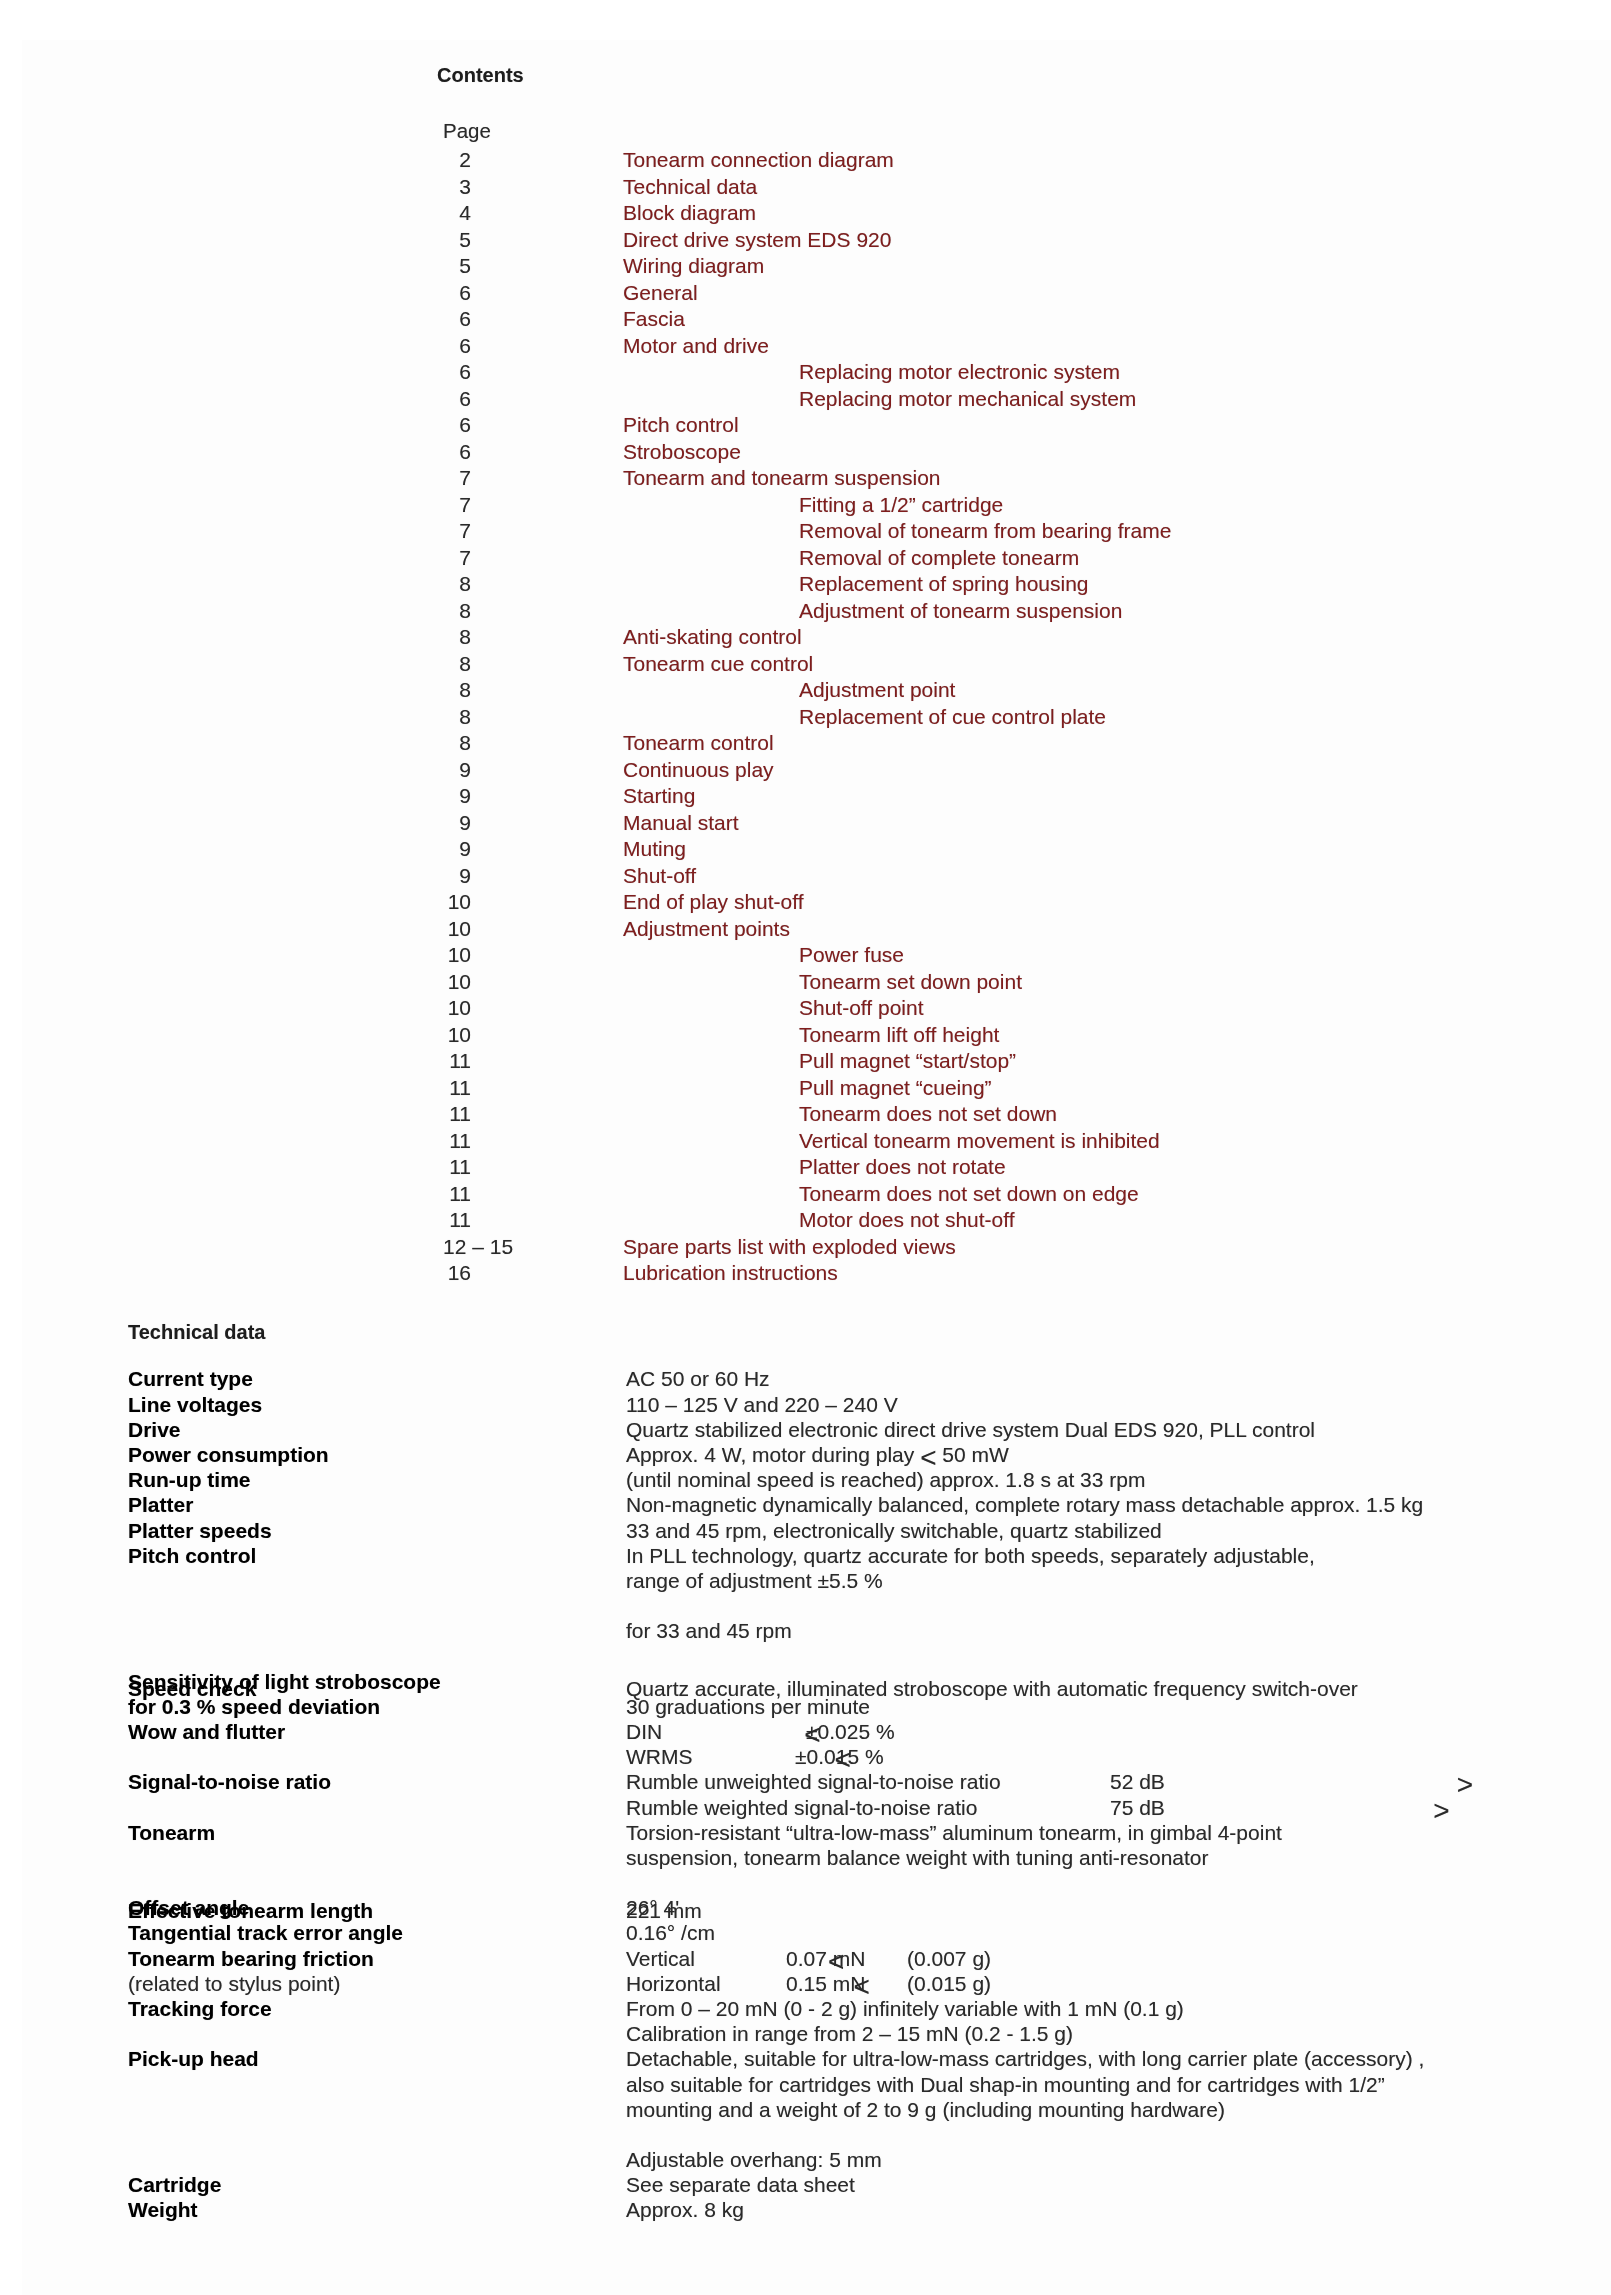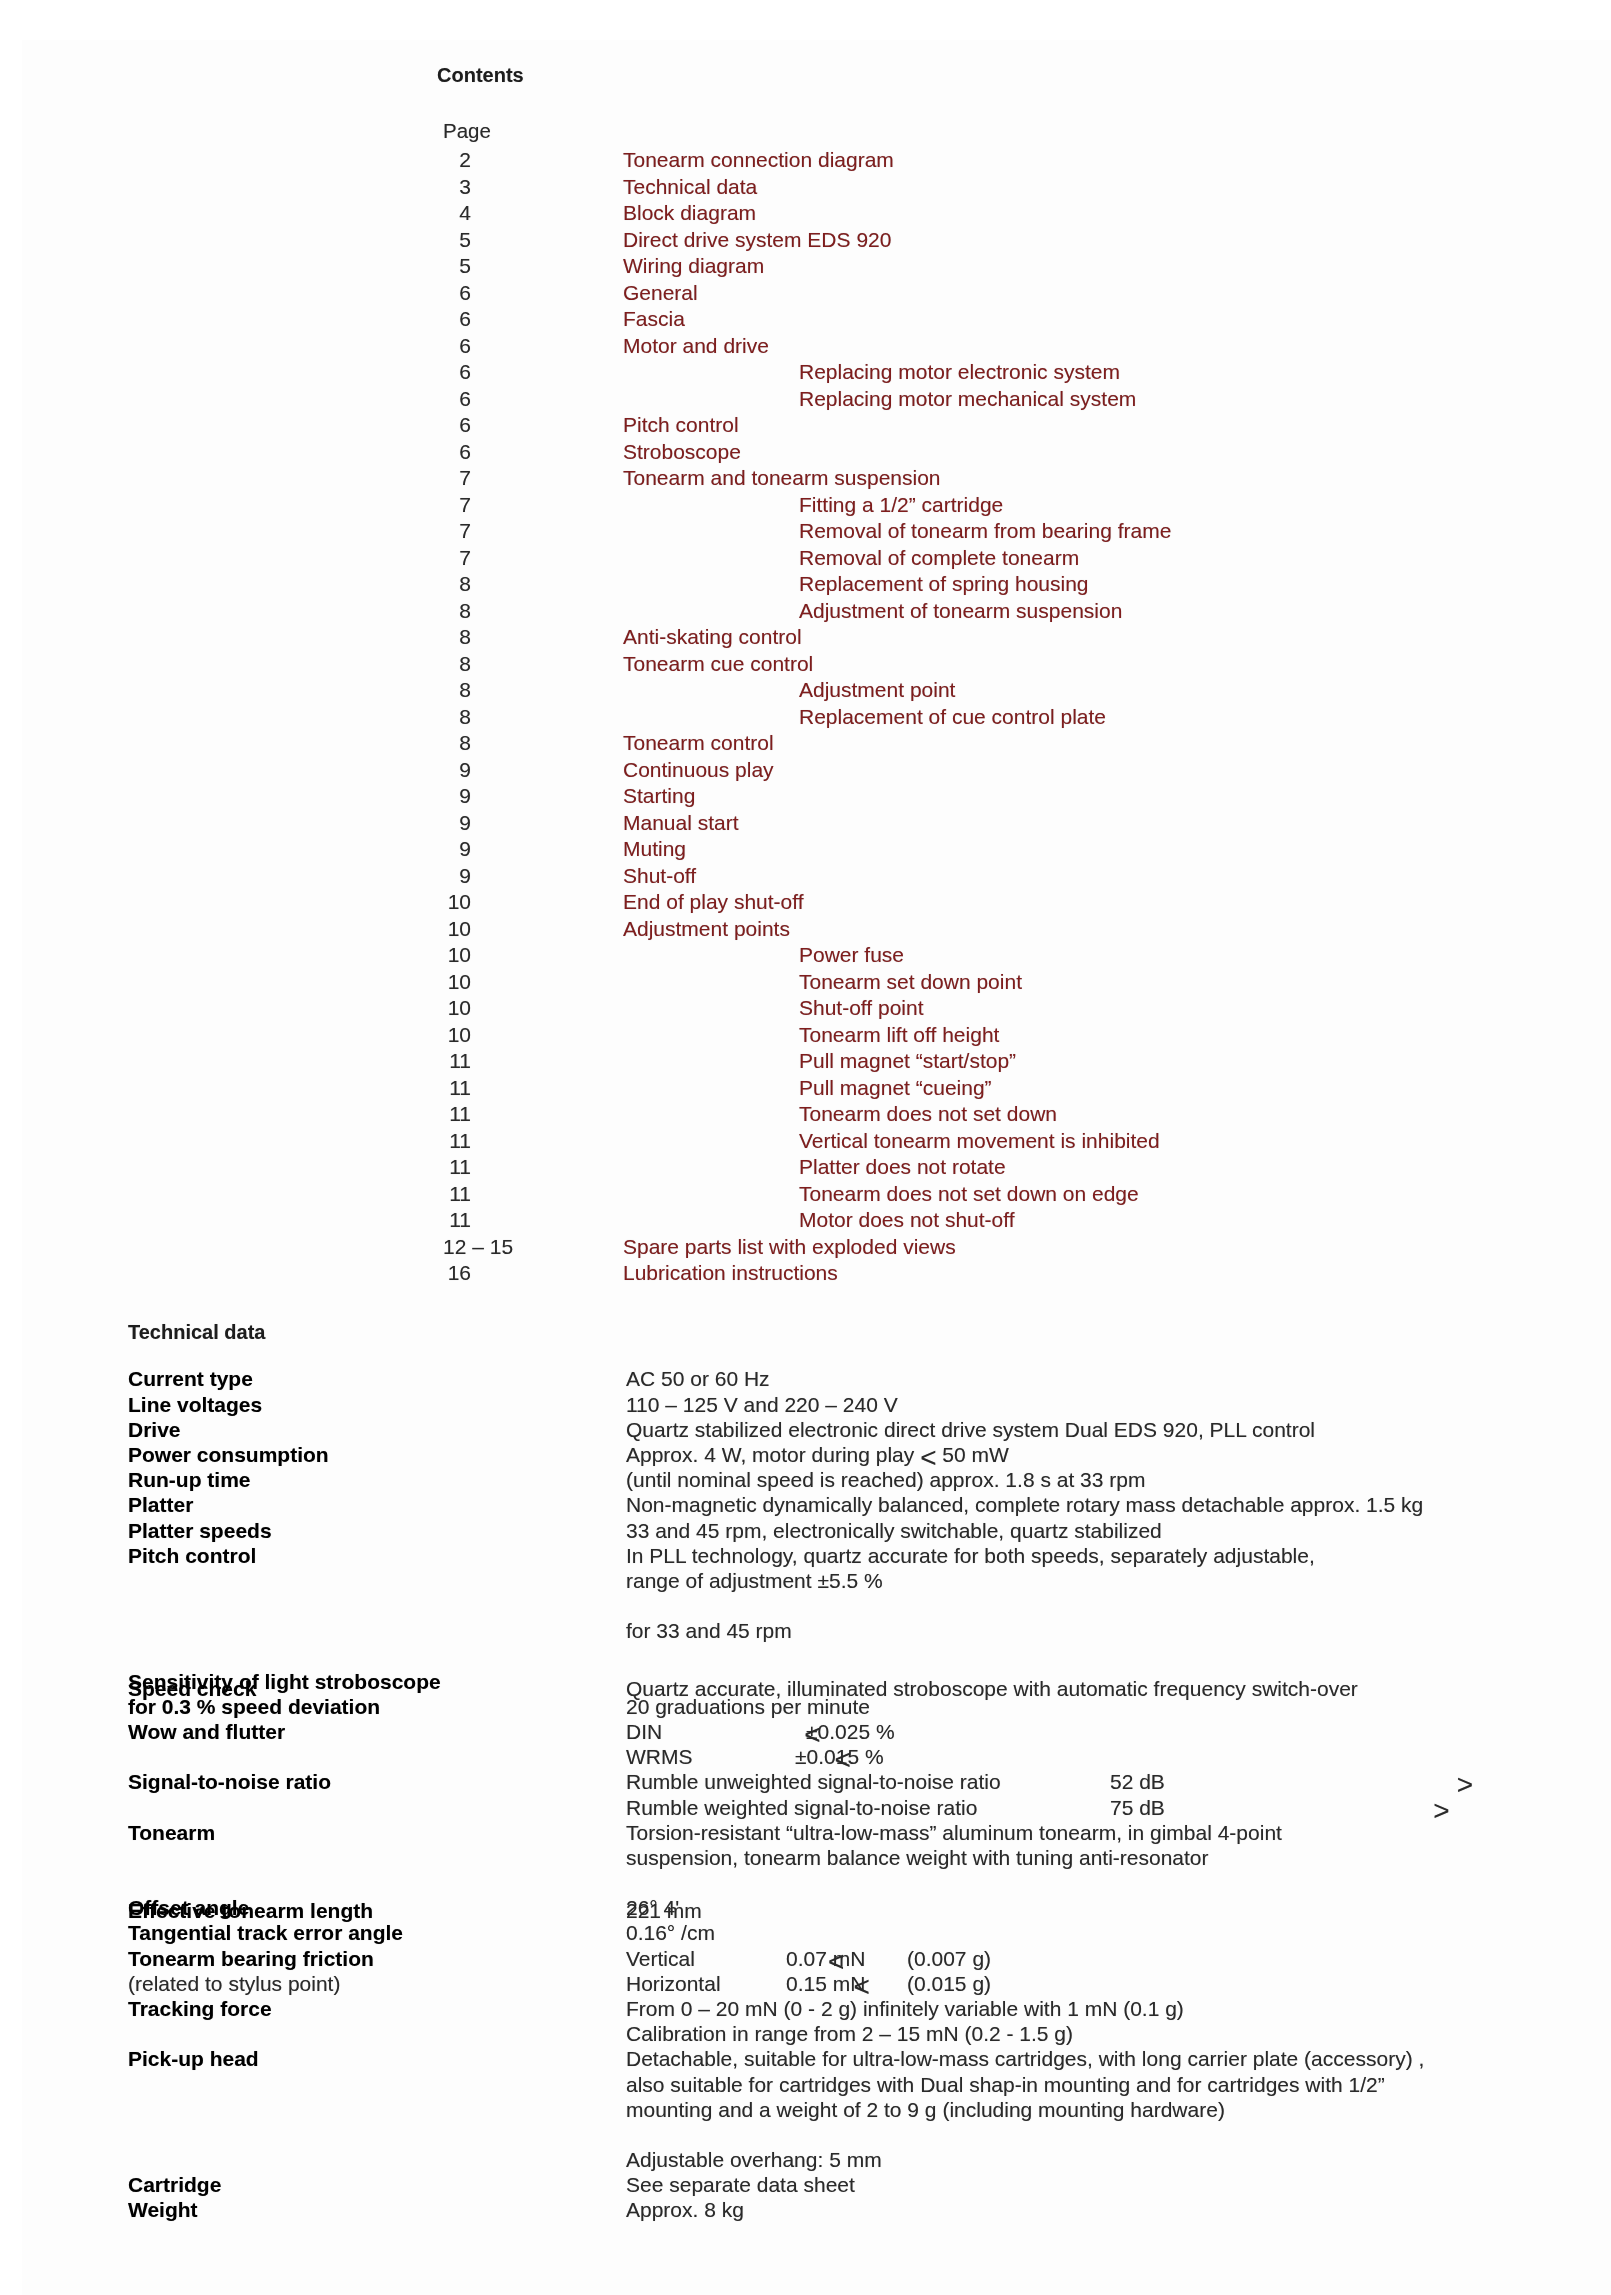--- a/index.html
+++ b/index.html
@@ -269,21 +269,21 @@
     </div>
     <div class="tech-row scan-text" style="top: 1618px;">
       <span class="tech-value"><span class="tech-part">for 33 and 45 rpm</span></span>
     </div>
     <div class="tech-row scan-text" style="top: 1643px;"></div>
     <div class="tech-row scan-text" style="top: 1669px;">
       <span class="tech-label">Sensitivity of light stroboscope</span>
     </div>
     <div class="tech-row scan-text" style="top: 1694px;">
       <span class="tech-label">for 0.3 % speed deviation</span>
-      <span class="tech-value"><span class="tech-part">20 graduations per minute</span></span>
+      <span class="tech-value"><span class="tech-part">30 graduations per minute</span></span>
     </div>
     <div class="tech-row scan-text" style="top: 1719px;">
       <span class="tech-label">Wow and flutter</span>
       <span class="tech-value"><span class="tech-part">DIN</span><span class="tech-part abs big" style="left: 142px;">&lt;</span><span class="tech-part abs" style="left: 180px;">±0.025 %</span></span>
     </div>
     <div class="tech-row scan-text" style="top: 1744px;">
       <span class="tech-value"><span class="tech-part">WRMS</span><span class="tech-part abs big" style="left: 142px;">&lt;</span><span class="tech-part abs" style="left: 169px;">±0.015 %</span></span>
     </div>
     <div class="tech-row scan-text" style="top: 1769px;">
       <span class="tech-label">Signal-to-noise ratio</span>

